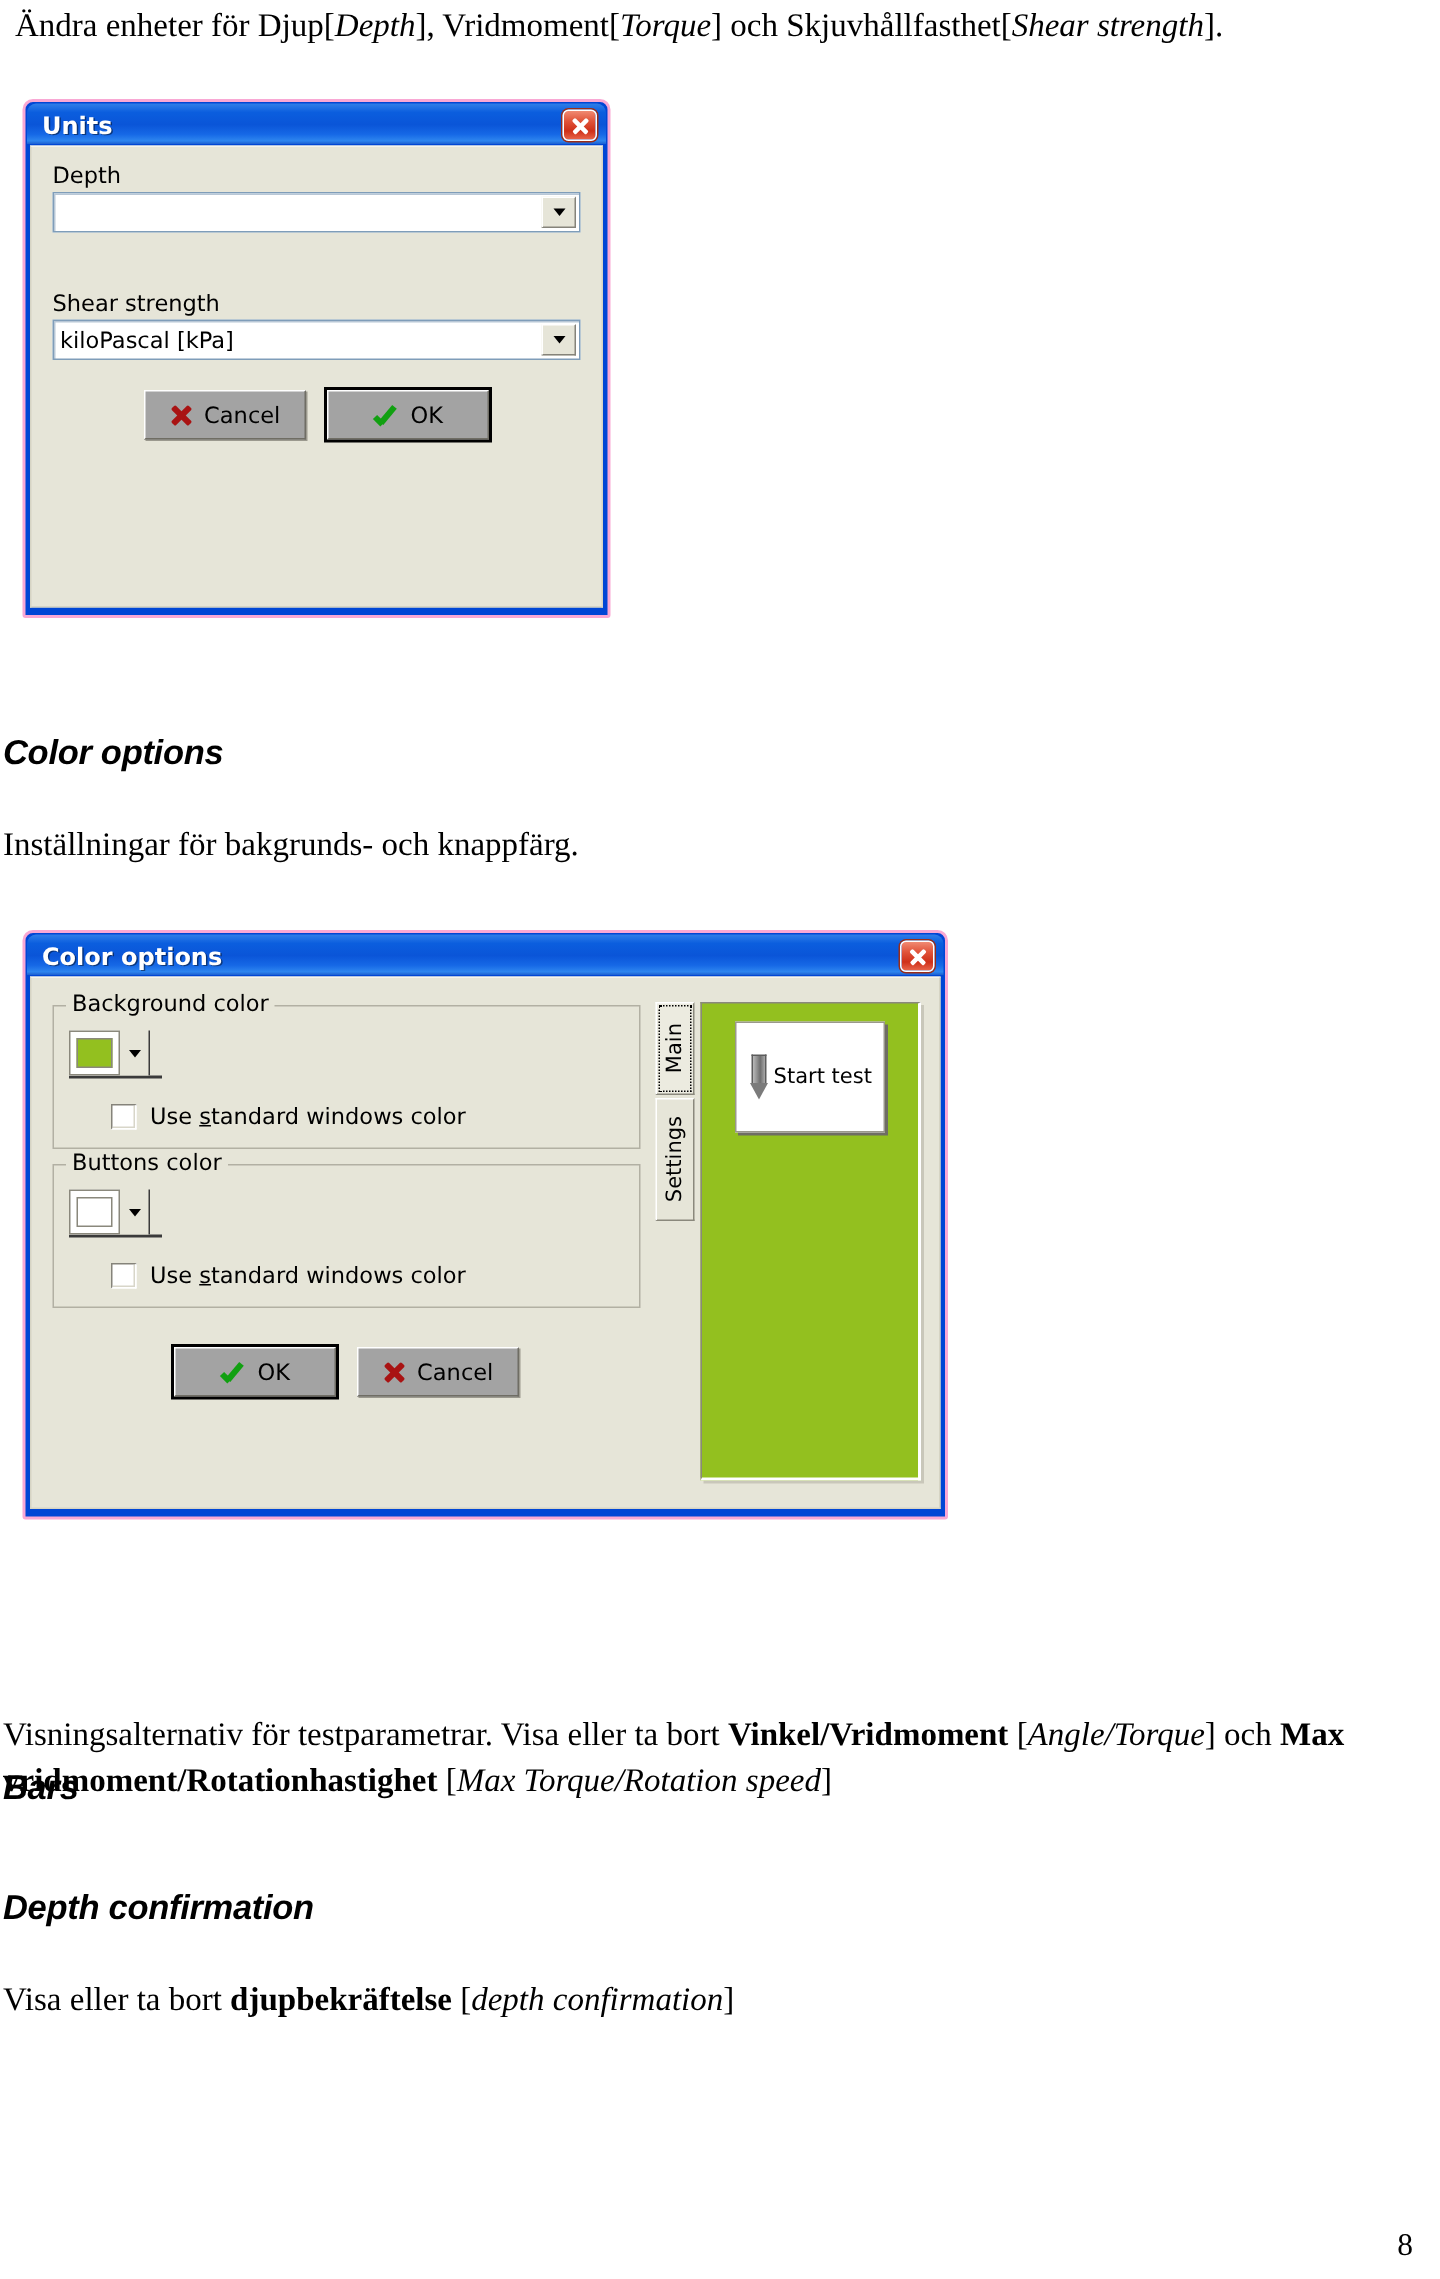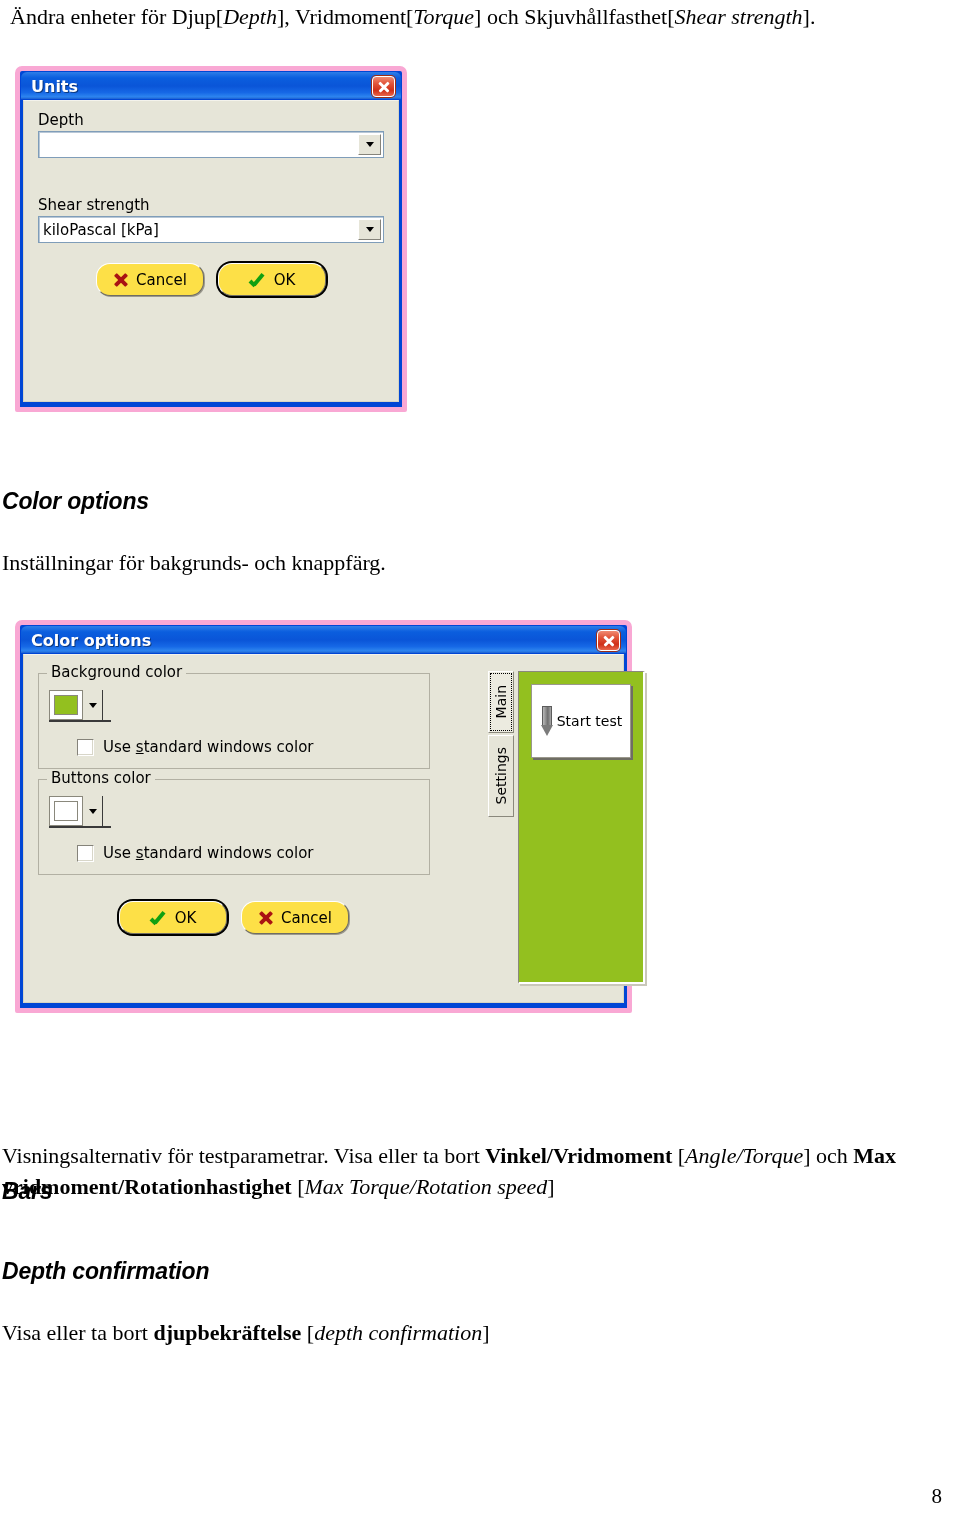--- a/index.html
+++ b/index.html
@@ -44,21 +44,21 @@
 
   #page-number {
     position:absolute; right:18px; bottom:10px;
     font-family:"Liberation Serif", serif; font-size:21px;
   }
 
   
   .winxp-dialog {
     position:absolute;
     background:#0046d5;
-    border:5px solid #f9a8d4;
+    border:2px solid #f9a8d4;
     border-radius:7px 7px 2px 2px;
     padding:2px 3px 3px 3px;
     box-shadow:0 0 0 0 rgba(0,0,0,0);
     font-family:"DejaVu Sans", "Liberation Sans", sans-serif;
   }
   .winxp-dialog::before{
     content:""; position:absolute; left:1px; right:1px; top:1px; height:27px;
     border-radius:6px 6px 0 0;
     background:linear-gradient(180deg,#2f7ee8 0%,#0b5ede 22%,#0a55d8 52%,#1668e6 76%,#2d85ef 92%,#1c5fd0 100%);
   }
@@ -129,26 +129,26 @@
   .combo .combo-arrow .caret{
     width:0;height:0;border-left:4.5px solid transparent;border-right:4.5px solid transparent;
     border-top:5px solid #000;
   }
   .gap-lg{ height:19px; }
 
   .btn-row{ display:flex; justify-content:center; gap:14px; margin-top:20px; }
   .xp-btn{
     min-width:108px; height:33px;
     display:flex; align-items:center; justify-content:center; gap:7px;
-    background:#fde047;
+    background:#a3a3a3;
     border-top:1px solid #ffffff; border-left:1px solid #ffffff;
     border-right:1px solid #6f6d64; border-bottom:1px solid #6f6d64;
     box-shadow:1px 1px 0 #9b998e;
     font-family:"DejaVu Sans","Liberation Sans",sans-serif;
-    font-size:15px; color:#000; cursor:pointer; position:relative;border-radius:14px;
+    font-size:15px; color:#000; cursor:pointer; position:relative;
   }
   .xp-btn.default{ box-shadow:0 0 0 2px #000000, 1px 1px 0 #9b998e; }
   .ico-x{ width:16px;height:16px; position:relative; flex:0 0 16px;}
   .ico-x::before,.ico-x::after{
     content:""; position:absolute; left:50%; top:50%; width:16px; height:4px;
     background:#a91313; border-radius:1px;
   }
   .ico-x::before{ transform:translate(-50%,-50%) rotate(45deg); }
   .ico-x::after { transform:translate(-50%,-50%) rotate(-45deg); }
   .ico-check{ width:18px;height:16px; position:relative; flex:0 0 18px;}
@@ -156,21 +156,21 @@
     content:""; position:absolute; left:1px; top:7px; width:7px; height:4px;
     background:#11a011; transform:rotate(45deg); transform-origin:left center;
   }
   .ico-check::after{
     content:""; position:absolute; left:5px; top:11px; width:14px; height:4px;
     background:#11a011; transform:rotate(-50deg); transform-origin:left center;
   }
 
   
   #color-dialog{ left:15px; top:620px; width:617px; height:393px; }
-  #color-dialog .dialog-body{ padding:8px 8px 8px 10px; display:flex;gap:48px; }
+  #color-dialog .dialog-body{ padding:8px 8px 8px 10px; display:flex; }
   .color-left{ width:400px; flex:0 0 400px; }
   .color-right{ flex:1; display:flex; padding-left:6px; }
 
   .groupbox{
     position:relative; border:1px solid #b2b0a3; margin:10px 4px 0 4px;
     padding:16px 10px 12px 10px;
   }
   .groupbox > .gb-title{
     position:absolute; top:-11px; left:8px; background:#e6e5d8; padding:0 4px;
     font-family:"DejaVu Sans","Liberation Sans",sans-serif; font-size:15px; color:#000;

